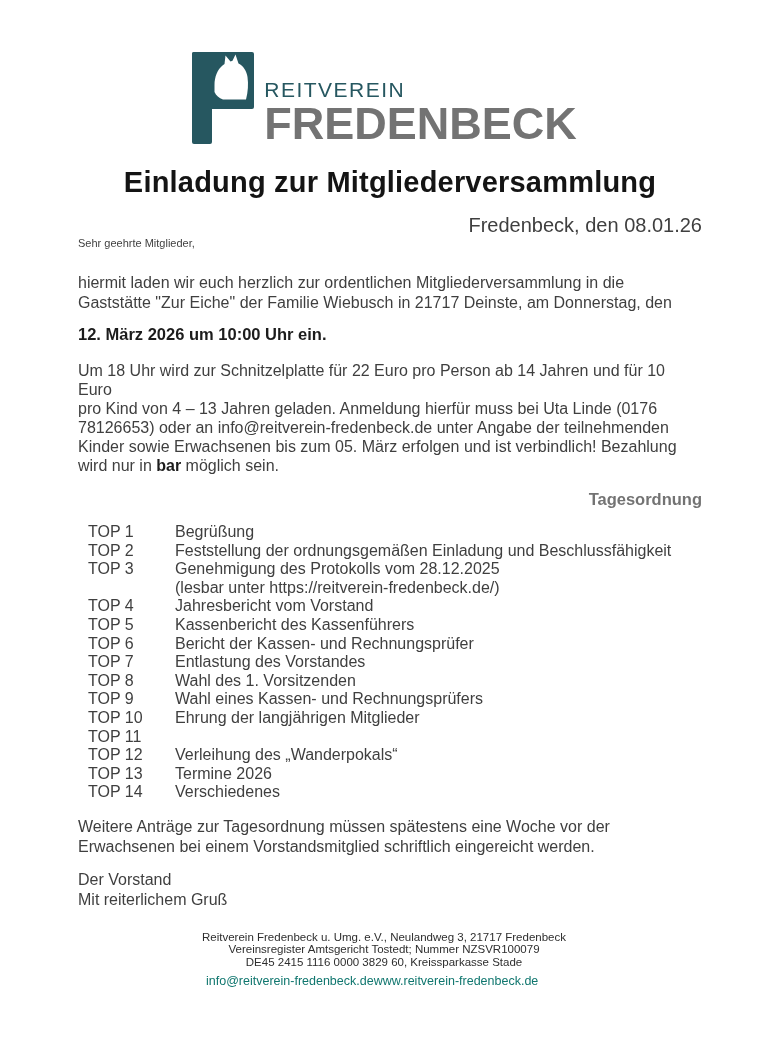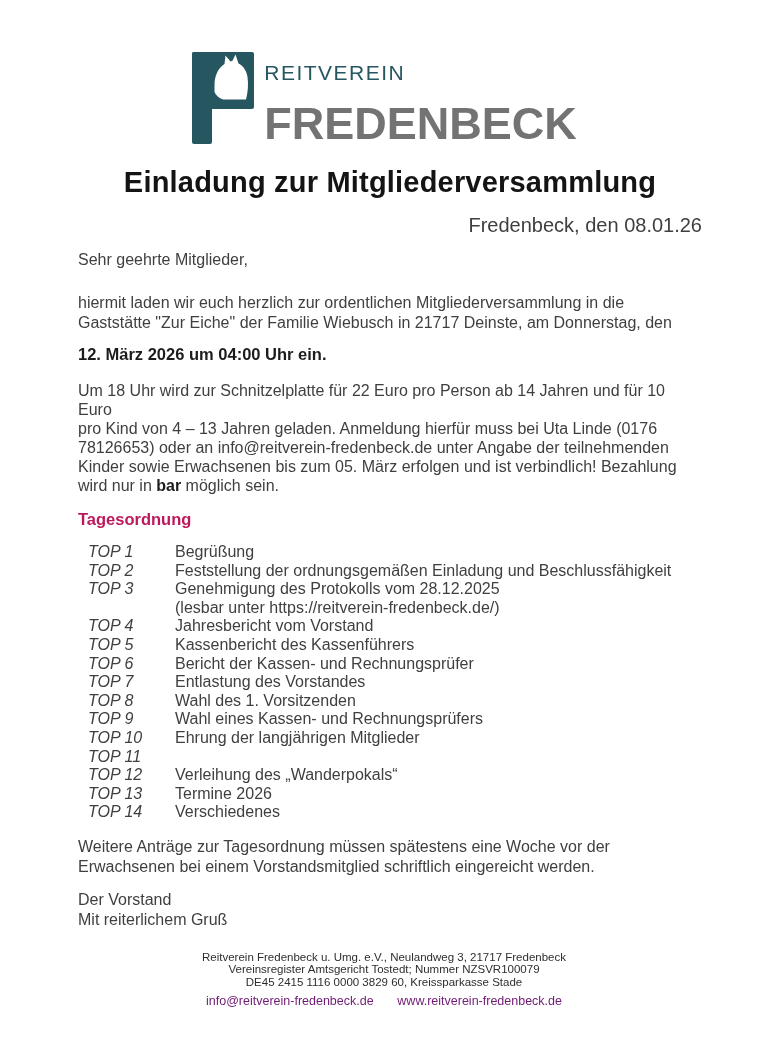--- a/index.html
+++ b/index.html
@@ -11,58 +11,58 @@
     overflow: hidden;
   }
   .page { width: 768px; height: 1040px; background: #ffffff; position: relative; }
 
   
   .logo { margin-top: 52px; display: flex; justify-content: center; align-items: flex-end; }
   .logo-icon { display: block; width: 68px; height: 92px; }
   .logo-text { display: flex; flex-direction: column; margin-left: 5px; }
   .brand-top {
     color: #265760; font-size: 21px; font-weight: 500;
-    letter-spacing: 1.5px; line-height: 1.0; margin-bottom: 20px;
+    letter-spacing: 1.5px; line-height: 1.0; margin-bottom: 3px;
   }
   .brand-bottom {
     color: #737373; font-size: 45px; font-weight: 800;
     letter-spacing: 0px; line-height: 0.92;
   }
 
   
   .content { margin: 0 66px 0 78px; }
 
   .page-title {
     margin-top: 20px; text-align: center;
     font-size: 29px; font-weight: 700; color: #141414;
     letter-spacing: 0.2px; line-height: 36px;
   }
   .dateline { margin-top: 14px; text-align: right; font-size: 20px; color: #3f3f3f; }
-  .salutation { margin-top: 14px; font-size: 16px; }
+  .salutation { font-size: 11px; }
 
   .para { font-size: 16px; line-height: 20px; white-space: pre-line; }
   .intro { margin-top: 24px; }
   .meeting { margin-top: 12px; font-size: 16.5px; font-weight: 700; color: #1c1c1c; }
   .details { margin-top: 17px; line-height: 19px; }
   .b { font-weight: 700; color: #1c1c1c; }
 
-  .agenda-heading { margin-top: 15px; font-size: 16.5px; font-weight: 700; color: #be185d; }
+  .agenda-heading { margin-top: 15px; font-size: 16.5px; font-weight: 700; color: #737373; text-align: right; }
   .agenda { margin-top: 14px; font-size: 16px; line-height: 18.6px; }
   .agenda-row { display: flex; padding-left: 10px; }
-  .agenda-label { width: 87px; flex: 0 0 87px; font-style: italic; }
+  .agenda-label { width: 87px; flex: 0 0 87px; }
   .agenda-text { flex: 1; }
 
   .closing { margin-top: 15px; }
   .signoff { margin-top: 13px; font-size: 16px; line-height: 20px; }
 
   .footer { margin-top: 21px; text-align: center; font-size: 11.5px; line-height: 12.5px; color: #2e2e2e; }
   .footer-links {
     width: 356px; margin: 6px auto 0 auto;
-    display: flex; justify-content: space-between;
-    font-size: 12.5px; color: #701a75; gap: 15px;
+    display: flex; 
+    font-size: 12.5px; color: #0f766e;
   }
 </style>
 </head>
 <body>
 
 <div class="page">
 
   <div class="logo">
     <svg class="logo-icon" viewBox="0 0 66 92" xmlns="http://www.w3.org/2000/svg">
       <rect x="0" y="0" width="20" height="92" rx="2" fill="#265760"></rect>
@@ -85,21 +85,21 @@
 
     <h1 class="page-title">Einladung zur Mitgliederversammlung</h1>
 
     <div class="dateline">Fredenbeck, den 08.01.26</div>
 
     <div class="salutation">Sehr geehrte Mitglieder,</div>
 
     <p class="para intro">hiermit laden wir euch herzlich zur ordentlichen Mitgliederversammlung in die
 Gaststätte "Zur Eiche" der Familie Wiebusch in 21717 Deinste, am Donnerstag, den</p>
 
-    <p class="meeting">12. März 2026 um 04:00 Uhr ein.</p>
+    <p class="meeting">12. März 2026 um 10:00 Uhr ein.</p>
 
     <p class="para details"><span>Um 18 Uhr wird zur Schnitzelplatte für 22 Euro pro Person ab 14 Jahren und für 10 Euro
 pro Kind von 4 – 13 Jahren geladen. Anmeldung hierfür muss bei Uta Linde (0176
 78126653) oder an info@reitverein-fredenbeck.de unter Angabe der teilnehmenden
 Kinder sowie Erwachsenen bis zum 05. März erfolgen und ist verbindlich! Bezahlung
 wird nur in </span><span class="b">bar</span><span> möglich sein.</span></p>
 
     <div class="agenda-heading">Tagesordnung</div>
 
     <div class="agenda">

